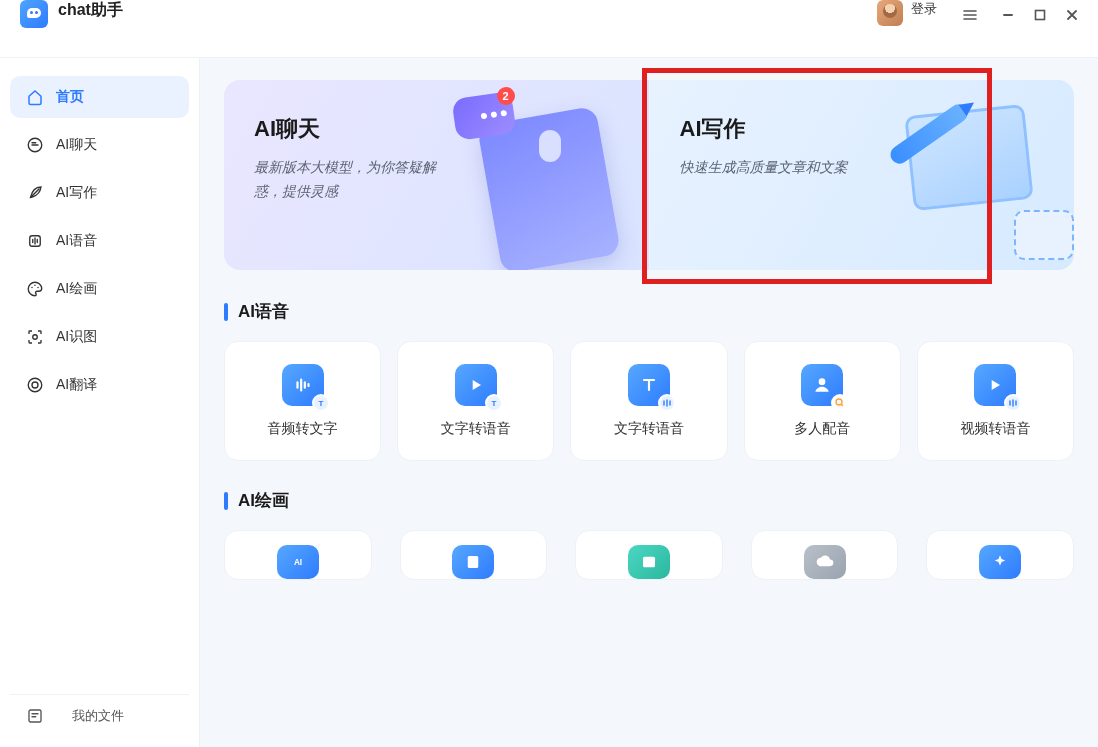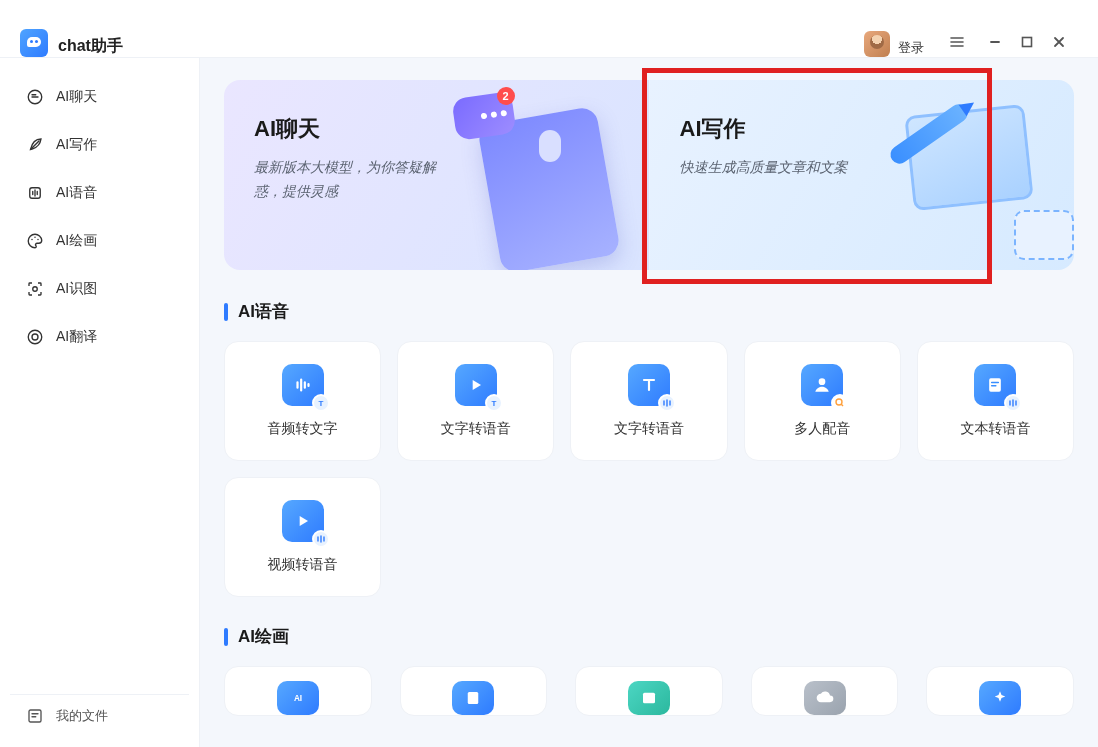--- a/index.html
+++ b/index.html
@@ -15,22 +15,22 @@
     width: 1098px;
     height: 747px;
     background: #ffffff;
     position: relative;
     display: flex;
     flex-direction: column;
   }
   .title-bar {
     height: 58px;
     display: flex;
-    align-items: flex-end;
-    padding: 0 24px 0 20px;
+    align-items: flex-start;
+    padding: 0 11px 0 20px;
     background: #ffffff;
     border-bottom: 1px solid #eef1f6;
   }
   .app-logo {
     width: 28px;
     height: 28px;
     background: linear-gradient(135deg, #4fa4ff, #2e7bff);
     border-radius: 6px;
     position: relative;
     margin-right: 10px;
@@ -105,21 +105,21 @@
     color: #2e7bff;
     font-weight: 600;
   }
   .nav-icon {
     width: 18px; height: 18px;
     display: flex; align-items:center; justify-content:center;
     color: inherit;
   }
   .sidebar-spacer { flex:1; }
   .files-item {
-    display:flex; align-items:center; gap:12px;
+    display:flex; align-items:center; gap:28px;
     padding: 12px 16px; font-size: 13px; color:#555;
     border-top:1px solid #eef1f6;
     cursor:pointer;
   }
 
   .main {
     flex:1;
     padding: 22px 24px 0 24px;
     overflow-y: auto;
   }
@@ -297,20 +297,28 @@
         <svg width="14" height="14" viewBox="0 0 14 14">
             <path d="M3 3l8 8M11 3l-8 8" stroke="currentColor" stroke-width="1.8" stroke-linecap="round"></path>
           </svg>
       </div>
     </div>
   </div>
 
   <div class="body-area">
     <div class="sidebar">
       <div class="nav-list">
+        <div class="nav-item active">
+          <span class="nav-icon">
+            <svg width="18" height="18" viewBox="0 0 24 24" fill="none">
+                <path d="M4 11l8-7 8 7v9a2 2 0 01-2 2H6a2 2 0 01-2-2v-9z" stroke="currentColor" stroke-width="2"></path>
+              </svg>
+          </span>
+          <span>首页</span>
+        </div>
         <div class="nav-item">
           <span class="nav-icon">
             <svg width="18" height="18" viewBox="0 0 24 24" fill="none">
                 <circle cx="12" cy="12" r="9" stroke="currentColor" stroke-width="1.8"></circle>
                 <path d="M8 12h8M8 9h5" stroke="currentColor" stroke-width="1.8" stroke-linecap="round"></path>
               </svg>
           </span>
           <span>AI聊天</span>
         </div>
         <div class="nav-item">
@@ -453,43 +461,29 @@
                 <svg viewBox="0 0 10 10">
                   <circle cx="4" cy="4" r="3" stroke="#ffa03c" stroke-width="1.4" fill="none"></circle>
                   <path d="M6 6l2 2" stroke="#ffa03c" stroke-width="1.4"></path>
                 </svg>
               </span>
           </div>
           <div class="tool-label">多人配音</div>
         </div>
         <div class="tool-card">
           <div class="tool-icon ic-blue">
-            <svg width="20" height="20" viewBox="0 0 24 24" fill="none">
-                <rect x="5" y="4" width="14" height="16" rx="2" fill="#fff"></rect>
-                <path d="M8 9h8M8 13h5" stroke="#3a8fff" stroke-width="1.8" stroke-linecap="round"></path>
+            <svg width="20" height="20" viewBox="0 0 24 24">
+                <path d="M8 6l10 6-10 6V6z" fill="#fff"></path>
               </svg>
             <span class="badge" style="background:#e8f2ff">
                 <svg viewBox="0 0 10 10">
                   <path d="M2 3v4M5 2v6M8 3v4" stroke="#2e7bff" stroke-width="1.4" stroke-linecap="round"></path>
                 </svg>
               </span>
           </div>
-          <div class="tool-label">文本转语音</div>
-        </div>
-        <div class="tool-card">
-          <div class="tool-icon ic-blue">
-            <svg width="20" height="20" viewBox="0 0 24 24">
-                <path d="M8 6l10 6-10 6V6z" fill="#fff"></path>
-              </svg>
-            <span class="badge" style="background:#e8f2ff">
-                <svg viewBox="0 0 10 10">
-                  <path d="M2 3v4M5 2v6M8 3v4" stroke="#2e7bff" stroke-width="1.4" stroke-linecap="round"></path>
-                </svg>
-              </span>
-          </div>
           <div class="tool-label">视频转语音</div>
         </div>
       </div>
 
       <div class="section-head">
         <div class="section-bar"></div>
         <div class="section-title">AI绘画</div>
       </div>
 
       <div class="grid-partial">

